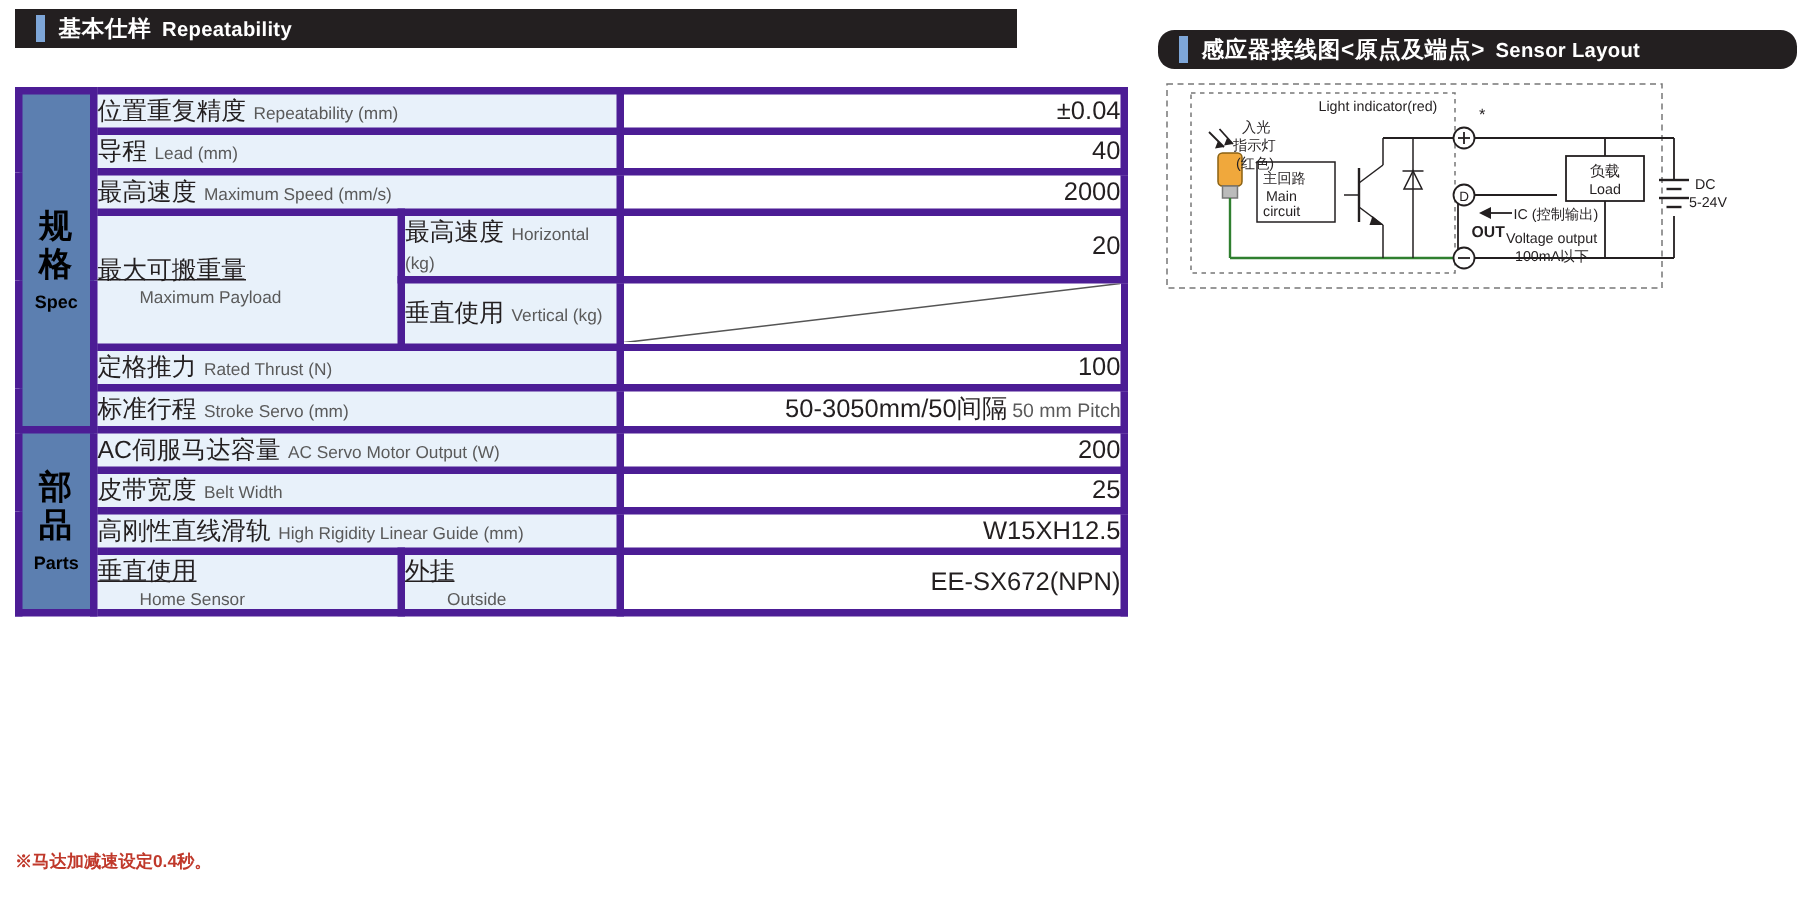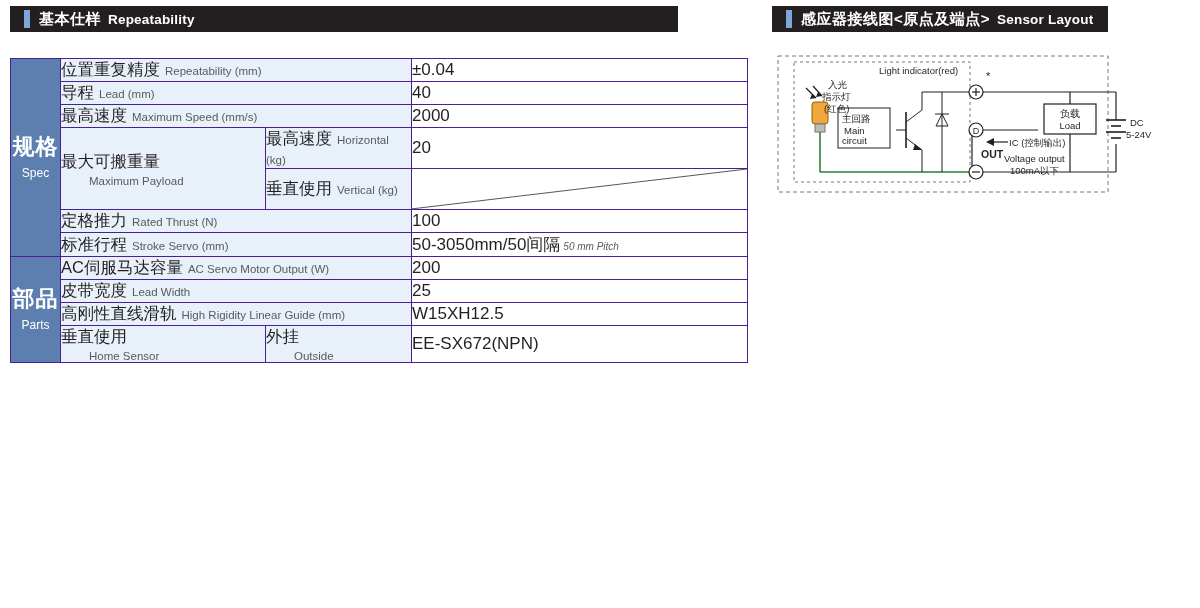--- a/index.html
+++ b/index.html
@@ -37,83 +37,82 @@
     font-weight: bold;
     letter-spacing: 0.5px;
   }
   .hdr .en {
     font-size: 13.5px;
     font-weight: bold;
     margin-left: 7px;
     letter-spacing: 0.2px;
   }
   #hdr-spec { left: 10px; top: 6px; width: 668px; }
-  #hdr-sensor { left: 772px; top: 6px; width: 336px; }
+  #hdr-sensor { left: 772px; top: 20px; width: 426px; border-radius: 11px; }
 
   
   .table-wrap {
     position: absolute;
     left: 10px;
     top: 58px;
     width: 737px;
   }
   table.spec {
     border-collapse: collapse;
     width: 737px;
     table-layout: fixed;
   }
   table.spec td {
-    border: 1px solid #4c1d95;
+    border: 5px solid #4c1d95;
     padding: 0;
     vertical-align: middle;
   }
   .grp {
     width: 50px;
     background: #5c7fb0;
-    color: #ffffff;
+    color: #000000;
     text-align: center;
     vertical-align: middle;
   }
   .grp .gcn {
     font-size: 22px;
     font-weight: bold;
     line-height: 1.12;
     letter-spacing: 1px;
   }
   .grp .gen {
     font-size: 12px;
     margin-top: 6px;
-    font-weight: normal;
+    font-weight: bold;
   }
   .lbl {
     background: #e8f1fa;
     padding: 7px 0 7px 12px;
   }
   .lbl .cn {
     font-size: 16.5px;
     color: #231f20;
   }
   .lbl .en {
     font-size: 11.5px;
     color: #5a5a5a;
     margin-left: 5px;
   }
-  .lbl.stack .cn { display: block; }
+  .lbl.stack .cn { display: block; text-decoration: underline; }
   .lbl.stack .en { display: block; margin-left: 0; margin-top: 2px; padding-left: 28px; }
   .val {
-    text-align: left;
+    text-align: right;
     font-size: 17px;
     padding: 8px 0;
     background: #ffffff;
   }
   .val .sub {
-    font-size: 10px;
+    font-size: 13px;
     color: #5a5a5a;
     margin-left: 3px;
-    font-style: italic;
   }
   .val.blank {
     padding: 0;
     height: 40px;
     position: relative;
   }
   .diag {
     position: absolute;
     left: 0; top: 0; right: 0; bottom: 0;
   }
@@ -235,21 +234,21 @@
         <div class="gcn">部品</div>
         <div class="gen">Parts</div>
       </td>
       <td class="lbl" colspan="2">
         <span class="cn">AC伺服马达容量</span><span class="en">AC Servo Motor Output (W)</span>
       </td>
       <td class="val">200</td>
     </tr>
     <tr>
       <td class="lbl" colspan="2">
-        <span class="cn">皮带宽度</span><span class="en">Lead Width</span>
+        <span class="cn">皮带宽度</span><span class="en">Belt Width</span>
       </td>
       <td class="val">25</td>
     </tr>
     <tr>
       <td class="lbl" colspan="2">
         <span class="cn">高刚性直线滑轨</span><span class="en">High Rigidity Linear Guide (mm)</span>
       </td>
       <td class="val">W15XH12.5</td>
     </tr>
     <tr>
@@ -261,20 +260,21 @@
         <span class="cn">外挂</span>
             <span class="en">Outside</span>
       </td>
       <td class="val">EE-SX672(NPN)</td>
     </tr>
   </tbody>
 </table>
 </div>
 
 <div class="note">
+  <div class="cn">※马达加减速设定0.4秒。</div>
 </div>
 
 <div class="diagram">
 <svg width="410" height="150" viewBox="0 0 410 150">
 
   <rect x="2" y="4" width="330" height="136" fill="none" stroke="#777" stroke-width="1" stroke-dasharray="4,3"></rect>
 
   <rect x="18" y="10" width="176" height="120" fill="none" stroke="#777" stroke-width="1" stroke-dasharray="3,3"></rect>
 
   <g>

